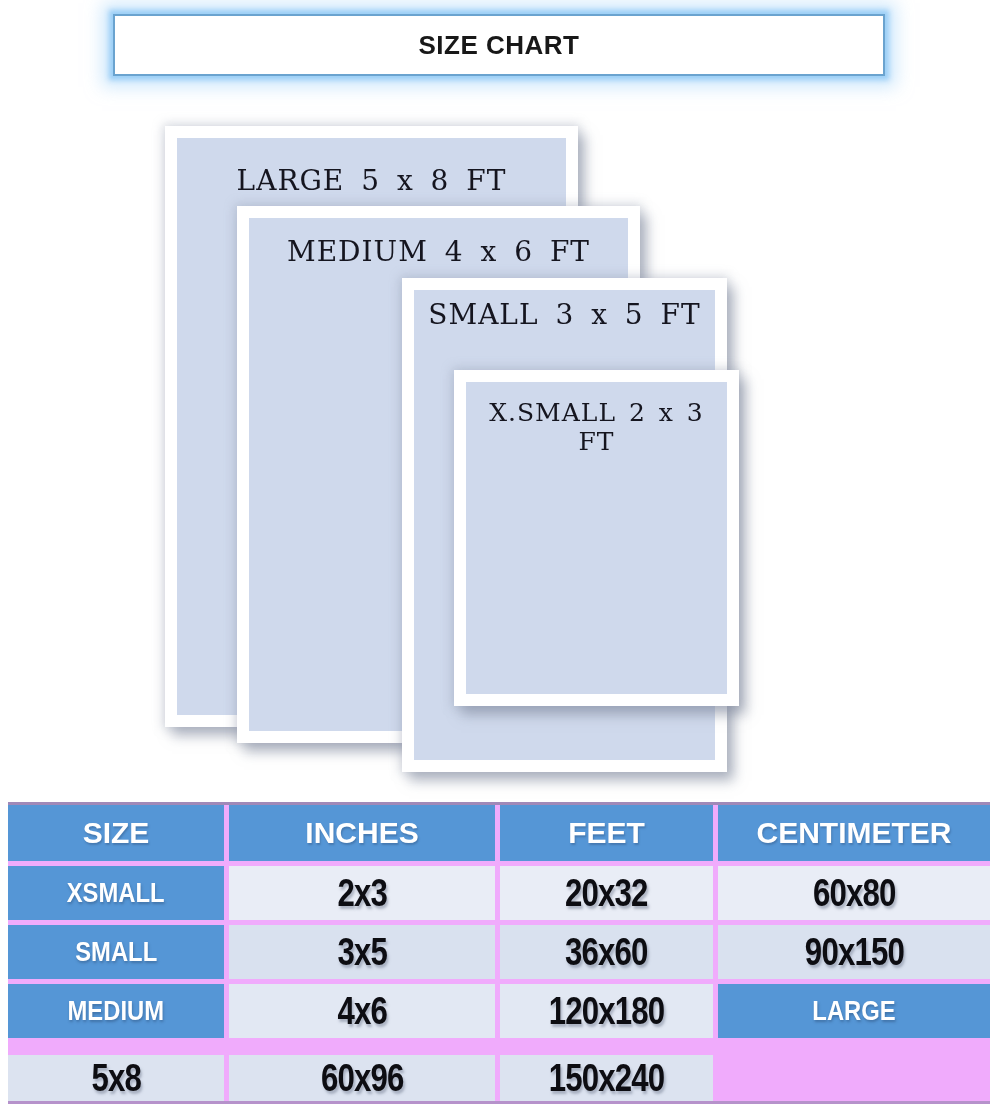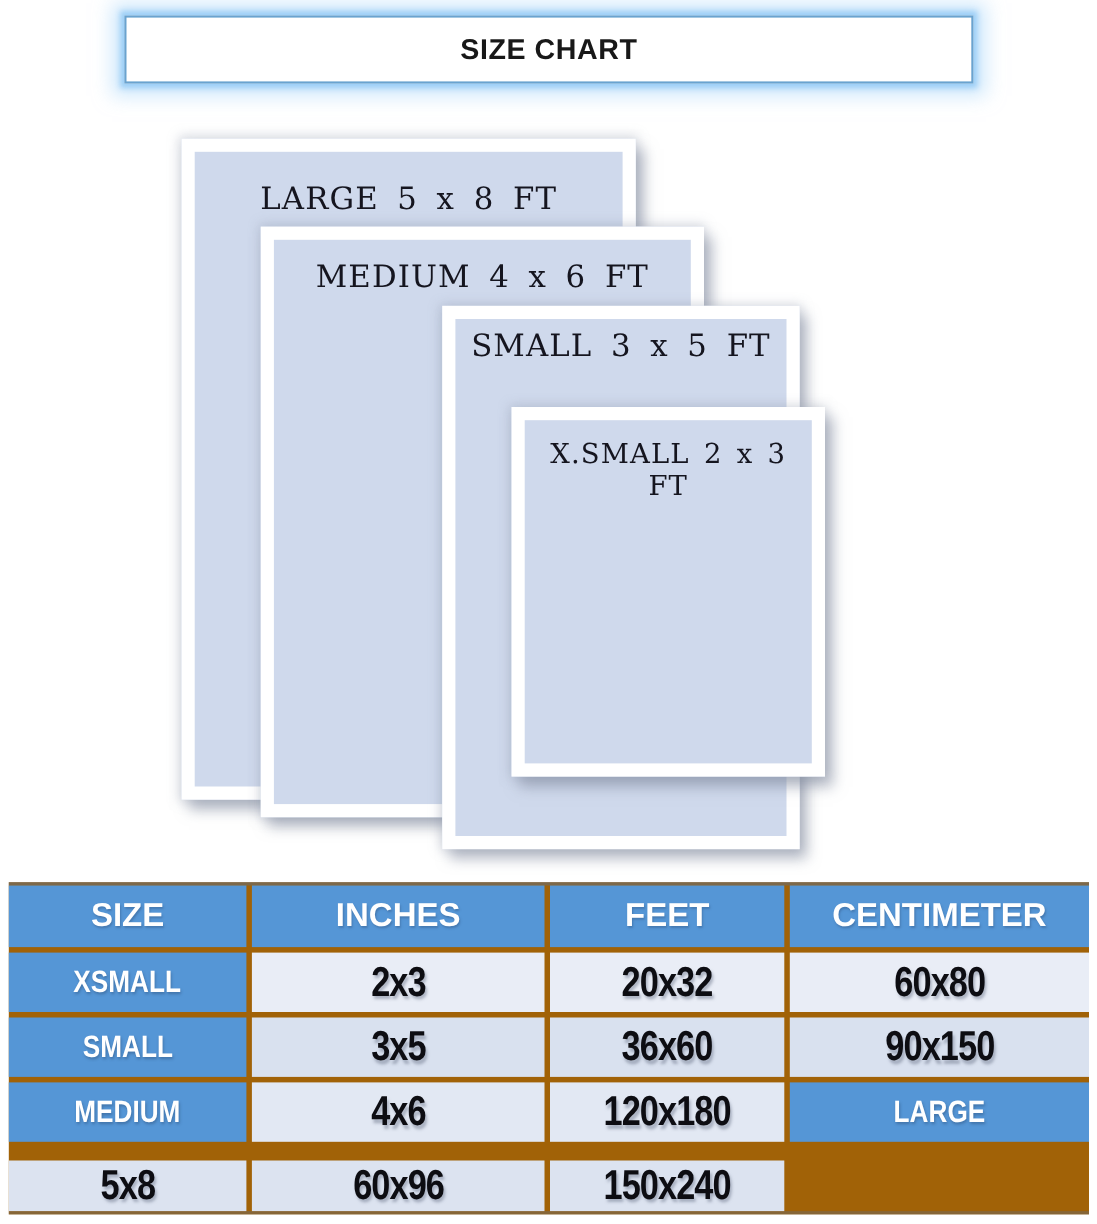--- a/index.html
+++ b/index.html
@@ -50,29 +50,29 @@
     letter-spacing: 1px;
     word-spacing: 7px;
     font-size: 28px;
   }
   .r-large  { left: 165px; top: 126px; width: 413px; height: 601px; z-index: 1; }
   .r-large  .rect-label { padding-top: 26px; }
   .r-medium { left: 237px; top: 206px; width: 403px; height: 537px; z-index: 2; }
   .r-medium .rect-label { padding-top: 17px; }
   .r-small  { left: 402px; top: 278px; width: 325px; height: 494px; z-index: 3; }
   .r-small  .rect-label { padding-top: 8px; }
-  .r-xsmall { left: 465px; top: 370px; width: 285px; height: 336px; z-index: 4; }
+  .r-xsmall { left: 454px; top: 370px; width: 285px; height: 336px; z-index: 4; }
   .r-xsmall .rect-label { padding-top: 16px; font-size: 25px; word-spacing: 4px; }
 
   
   .size-table {
     position: absolute;
     left: 8px; top: 802px;
     width: 982px;
-    background: #a16207;
+    background: #f0abfc;
     border-top: 3px solid rgba(95, 110, 130, 0.55);
     border-bottom: 3px solid rgba(95, 110, 130, 0.40);
     display: grid;
     grid-template-columns: 216px 266px 213px 272px;
     grid-template-rows: 56px 54px 54px 54px 58px;
     gap: 5px;
     z-index: 5;
   }
   .cell {
     display: flex; align-items: center; justify-content: center;

